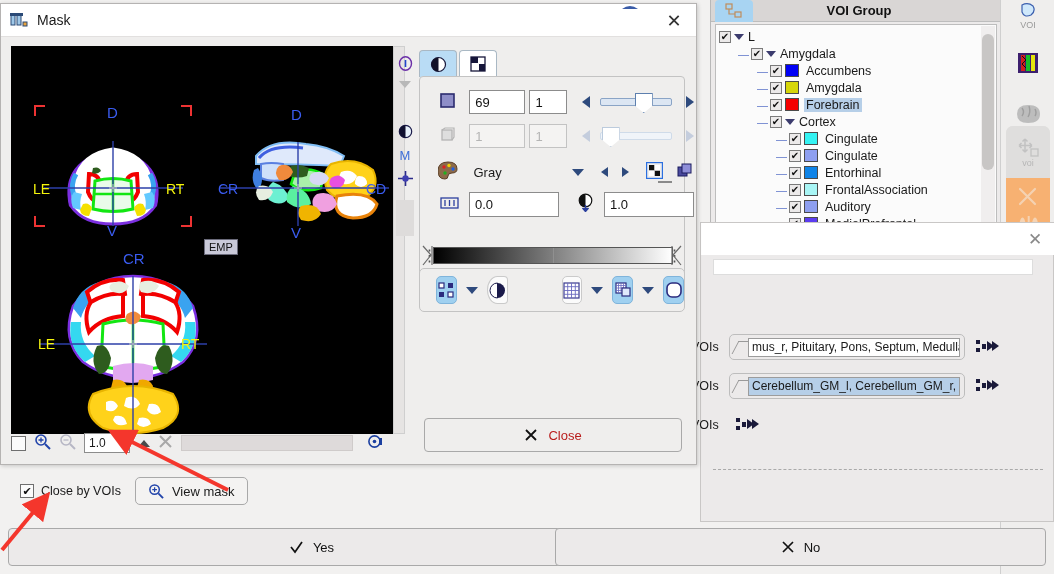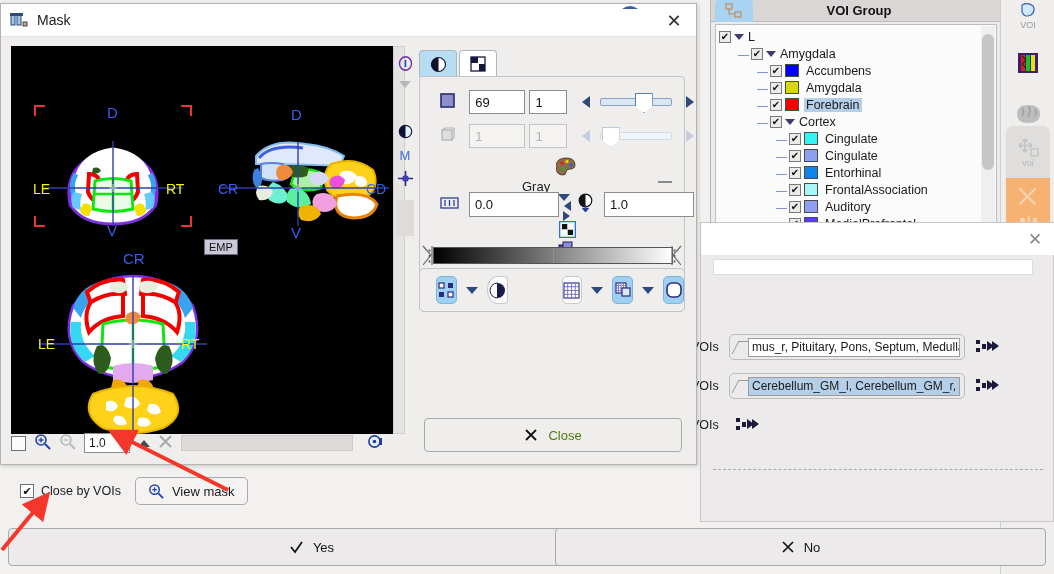--- a/index.html
+++ b/index.html
@@ -188,21 +188,21 @@
     width:28px; height:28px; border-radius:5px; display:flex; align-items:center; justify-content:center;
     border:1px solid transparent;
   }
   .tbtn.on { background:#9fd0f0; border-color:#7fb4db; }
   .tbtn.off { background:#fbfbfb; border:1px solid #cacaca; }
   .dd { width:0;height:0;border-left:6px solid transparent;border-right:6px solid transparent;border-top:7px solid #2e4a7d; }
 
   .close-btn {
     position:absolute; left:423px; top:414px; width:258px; height:34px;
     background:#efeeed; border:1px solid #a9a9a9; border-radius:4px;
-    display:flex; align-items:center; justify-content:center; gap:10px; font-size:13px; color:#4d7c0f;
+    display:flex; align-items:center; justify-content:center; gap:10px; font-size:13px; color:#b91c1c;
   }
 
   
   .mask-foot { position:absolute; left:20px; top:474px; width:360px; height:34px; display:flex; align-items:center; gap:14px; }
   .mbv-cb { width:14px;height:14px;border:1px solid #6f6f6f;background:#fbfbfb;
             display:flex;align-items:center;justify-content:center;font-size:11px;color:#111;}
   .viewmask-btn {
     height:28px; padding:0 12px; background:#f4f3f2; border:1px solid #a9a9a9; border-radius:5px;
     display:flex; align-items:center; gap:8px; font-size:13px;
   }
@@ -671,21 +671,21 @@
         </div>
         <div class="num-field dis" style="margin-left:12px;width:56px;">1</div>
         <div class="num-field dis" style="margin-left:2px;width:38px;">1</div>
         <div class="arrowL dis" style="margin-left:12px;"></div>
         <div class="slider-track dis" style="margin-left:8px;width:72px;">
           <div class="slider-knob dis" style="left:1px;"></div>
         </div>
         <div class="arrowR dis" style="margin-left:12px;"></div>
       </div>
 
-      <div class="ctl-row" style="top:80px;flex-direction:column;">
+      <div class="ctl-row" style="top:80px;">
         <div style="margin-left:10px;">
           <svg width="21" height="19" viewBox="0 0 21 19">
             <path d="M10 1 q9 0 9 7 q0 4 -5 4 q-4 0 -4 3 q0 3 -3 3 q-7 0 -7 -8 q0 -9 10 -9 z" fill="#8c6a4a" stroke="#5a3f28" stroke-width="1"></path>
             <circle cx="6" cy="6" r="1.7" fill="#e02020"></circle>
             <circle cx="11" cy="4.5" r="1.7" fill="#f0d000"></circle>
             <circle cx="15" cy="8" r="1.7" fill="#2060e0"></circle>
             <circle cx="7" cy="12" r="1.7" fill="#20b020"></circle>
           </svg>
         </div>
         <div style="margin-left:10px;font-size:13px;color:#1a1a1a;width:88px;">Gray</div>

